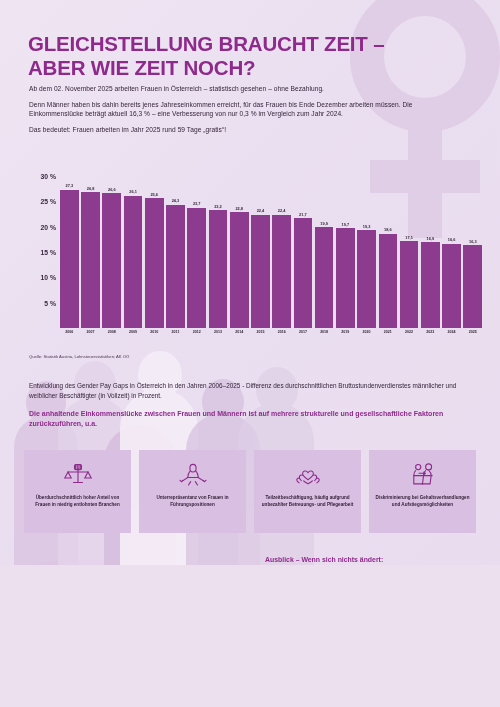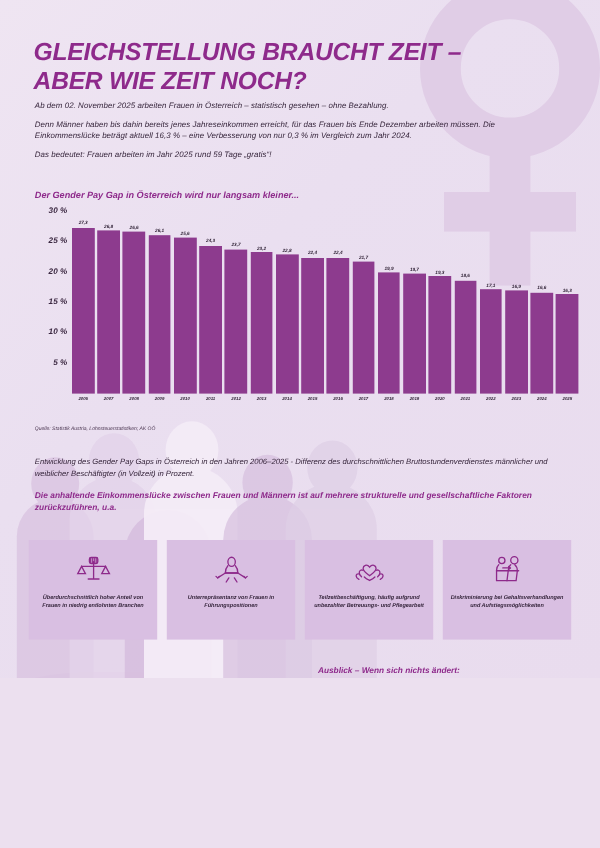--- a/index.html
+++ b/index.html
@@ -7,21 +7,20 @@
     width: 500px; height: 707px;
     background: #ece0ef;
     font-family: "Liberation Sans", sans-serif;
     overflow: hidden;
   }
   #page {
     position: relative;
     width: 500px; height: 565px;
     background: linear-gradient(135deg,#efe5f2 0%,#eadff0 40%,#e9dcee 100%);
     overflow: hidden;
-    font-style: italic;
   }
 
   
   .wm { position:absolute; pointer-events:none; }
   .venus-ring {
     width: 150px; height: 150px; border-radius: 50%;
     border: 34px solid #e0cde6; top: -18px; left: 350px;
   }
   .venus-stem {
     width: 34px; height: 120px; background:#e0cde6;
@@ -166,21 +165,20 @@
     <div>GLEICHSTELLUNG BRAUCHT ZEIT –</div>
     <div>ABER WIE ZEIT NOCH?</div>
   </div>
 
   <div class="intro">
     <p>Ab dem 02. November 2025 arbeiten Frauen in Österreich – statistisch gesehen – ohne Bezahlung.</p>
     <p>Denn Männer haben bis dahin bereits jenes Jahreseinkommen erreicht, für das Frauen bis Ende Dezember arbeiten müssen. Die Einkommenslücke beträgt aktuell 16,3 % – eine Verbesserung von nur 0,3 % im Vergleich zum Jahr 2024.</p>
     <p>Das bedeutet: Frauen arbeiten im Jahr 2025 rund 59 Tage „gratis“!</p>
   </div>
 
-  <div class="chart-title">Der Gender Pay Gap in Österreich wird nur langsam kleiner...</div>
   <div class="chart-wrap">
     <div class="y-axis" id="y-axis">
         <div class="tick" style="top: 0px;">30 %</div>
         <div class="tick" style="top: 25.3333px;">25 %</div>
         <div class="tick" style="top: 50.6667px;">20 %</div>
         <div class="tick" style="top: 76px;">15 %</div>
         <div class="tick" style="top: 101.333px;">10 %</div>
         <div class="tick" style="top: 126.667px;">5 %</div>
       </div>
     <div class="plot" id="plot">

